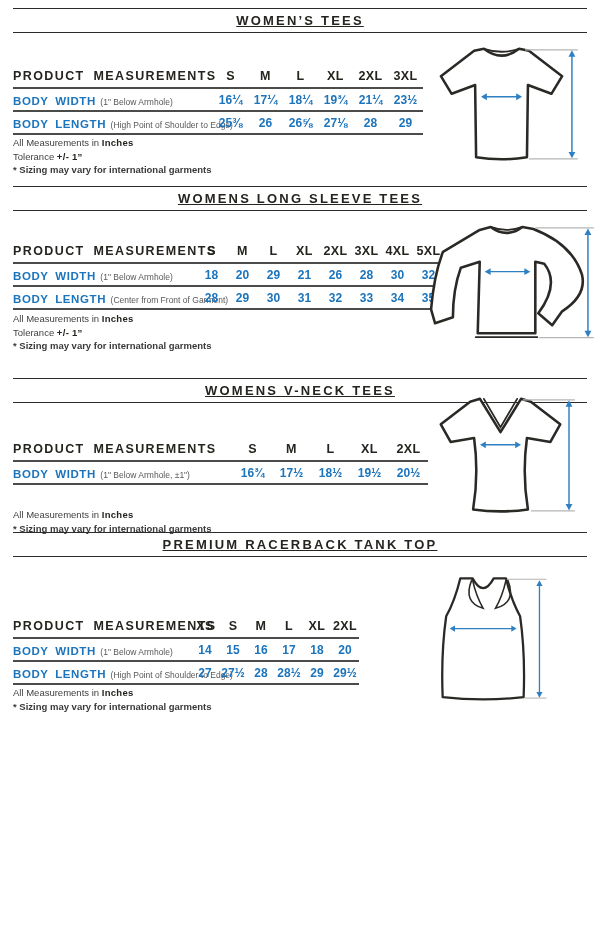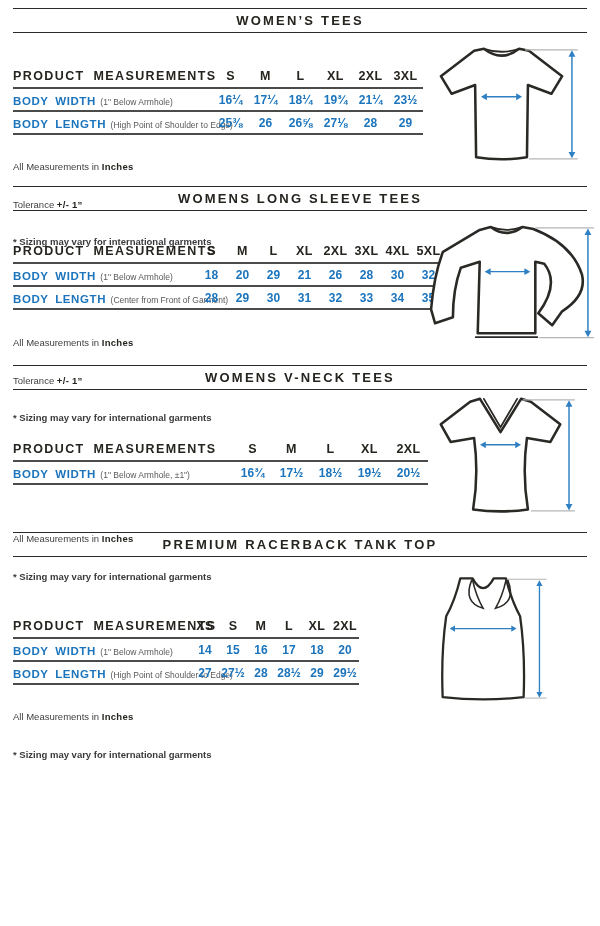--- a/index.html
+++ b/index.html
@@ -14,41 +14,41 @@
   }
   *{box-sizing:border-box;margin:0;padding:0;}
   html,body{background:#fff;}
   body{
     width:600px;height:926px;position:relative;overflow:hidden;
     font-family:"Liberation Sans","DejaVu Sans",sans-serif;
     color:var(--heading-black);
   }
   .titlebar{
     position:absolute;left:13px;width:574px;text-align:center;
-    border-top:1.5px solid #2b2b29;border-bottom:1.5px solid #2b2b29;
+    border-top:1.5px solid #2b2b29;border-bottom:1.5px solid #2b2b29;text-decoration:underline;
   }
   .titlebar h2{
     font-size:13px;font-weight:bold;letter-spacing:2.2px;line-height:23px;
     color:var(--heading-black);
   }
   table.mtable{position:absolute;border-collapse:collapse;table-layout:fixed;}
   table.mtable th,table.mtable td{padding:0;}
   tr.hrow th{border-bottom:2px solid var(--rule-gray);height:24px;vertical-align:middle;}
   tr.drow td{border-bottom:2px solid var(--rule-gray);height:23px;vertical-align:middle;}
   .plabel{
     text-align:left;font-weight:bold;font-size:12.5px;letter-spacing:1.4px;
     word-spacing:4px;color:var(--heading-black);white-space:nowrap;
   }
   .szh{text-align:center;font-weight:bold;font-size:12.5px;letter-spacing:.4px;color:var(--heading-black);}
   .rlabel{text-align:left;white-space:nowrap;}
   .rl{font-weight:bold;font-size:11.5px;letter-spacing:.6px;word-spacing:3px;color:var(--accent-blue);}
   .rnote{font-size:8.5px;color:var(--paren-gray);}
   .val{text-align:center;font-weight:bold;font-size:12px;color:var(--accent-blue);}
   .notes{position:absolute;left:13px;font-size:9.5px;color:var(--note-gray);}
-  .note-line{line-height:13.5px;white-space:nowrap;margin-top:24px;}
+  .note-line{line-height:13.5px;white-space:nowrap;}
   .note-line b{color:var(--heading-black);font-weight:bold;letter-spacing:.3px;}
   .note-sizing{font-weight:600;color:#39393b;}
   svg.garment{position:absolute;}
   .outline{fill:#fff;stroke:var(--outline-black);stroke-width:2.6;stroke-linejoin:round;stroke-linecap:round;}
   .thin{fill:none;stroke:var(--outline-black);stroke-width:1.8;stroke-linecap:round;}
   .arrow{stroke:var(--arrow-blue);stroke-width:1.5;}
   .ah{fill:var(--arrow-blue);stroke:none;}
   .ext{stroke:var(--ext-gray);stroke-width:1.2;}
 </style>
 </head>
@@ -204,21 +204,21 @@
   </g>
   <g>
     <line class="ext" x1="113" y1="8" x2="172" y2="8"></line>
     <line class="ext" x1="117" y1="118.5" x2="172" y2="118.5"></line>
     <line class="arrow" x1="166" y1="14" x2="166" y2="113"></line>
     <polygon class="ah" points="166,8.5 162.5,15 169.5,15"></polygon>
     <polygon class="ah" points="166,118 162.5,111.5 169.5,111.5"></polygon>
   </g>
 </svg>
 
-<div class="titlebar" style="top:365px">
+<div class="titlebar" style="top:378px">
   <h2>WOMENS V-NECK TEES</h2>
 </div>
 
 <table class="mtable" style="left:13px;top:437px;width:415px">
   <colgroup>
     <col style="width:220px">
       <col style="width:39px">
       <col style="width:39px">
       <col style="width:39px">
       <col style="width:39px">

